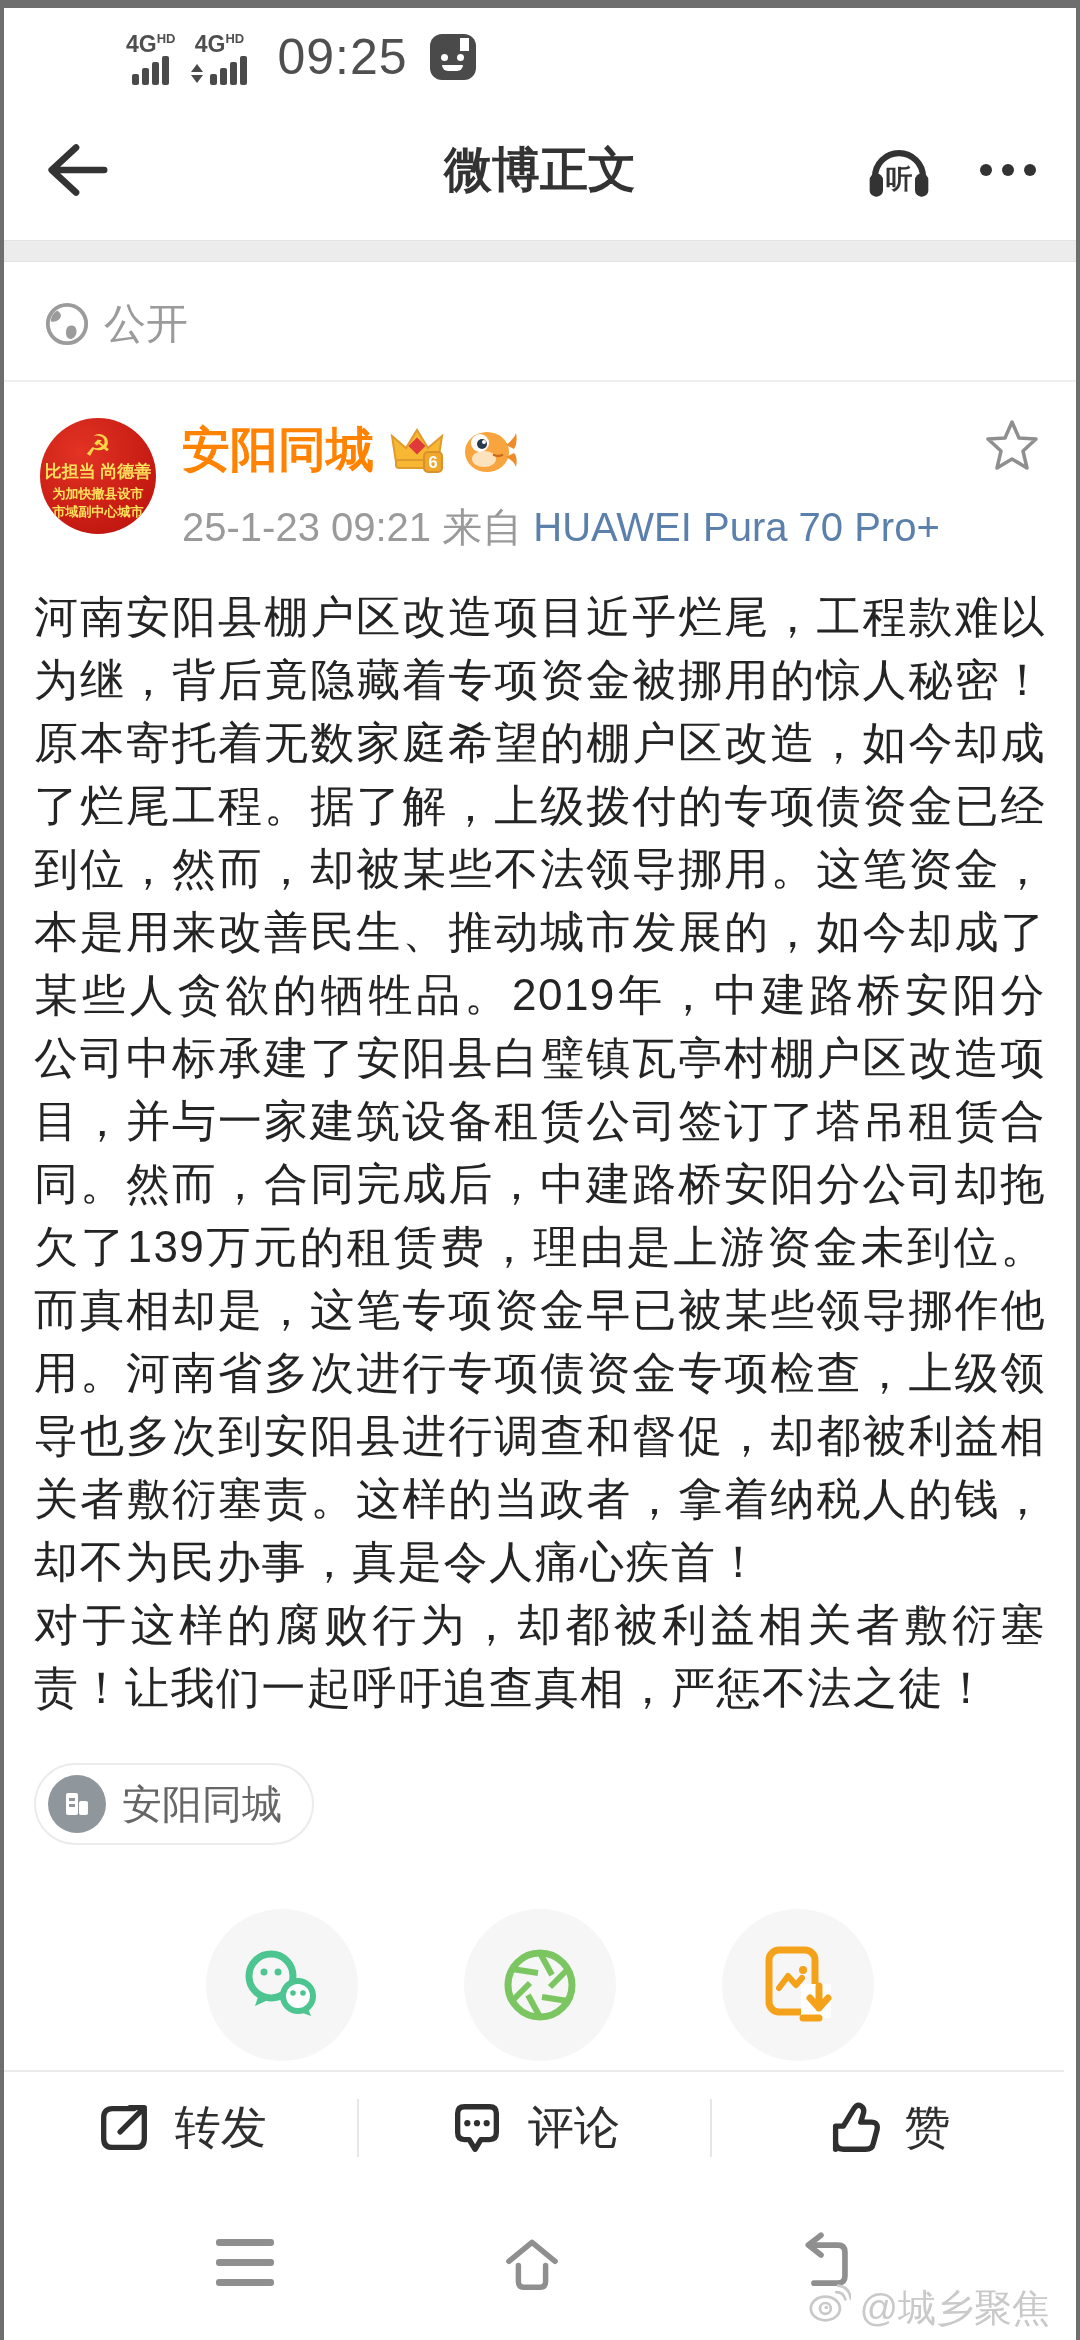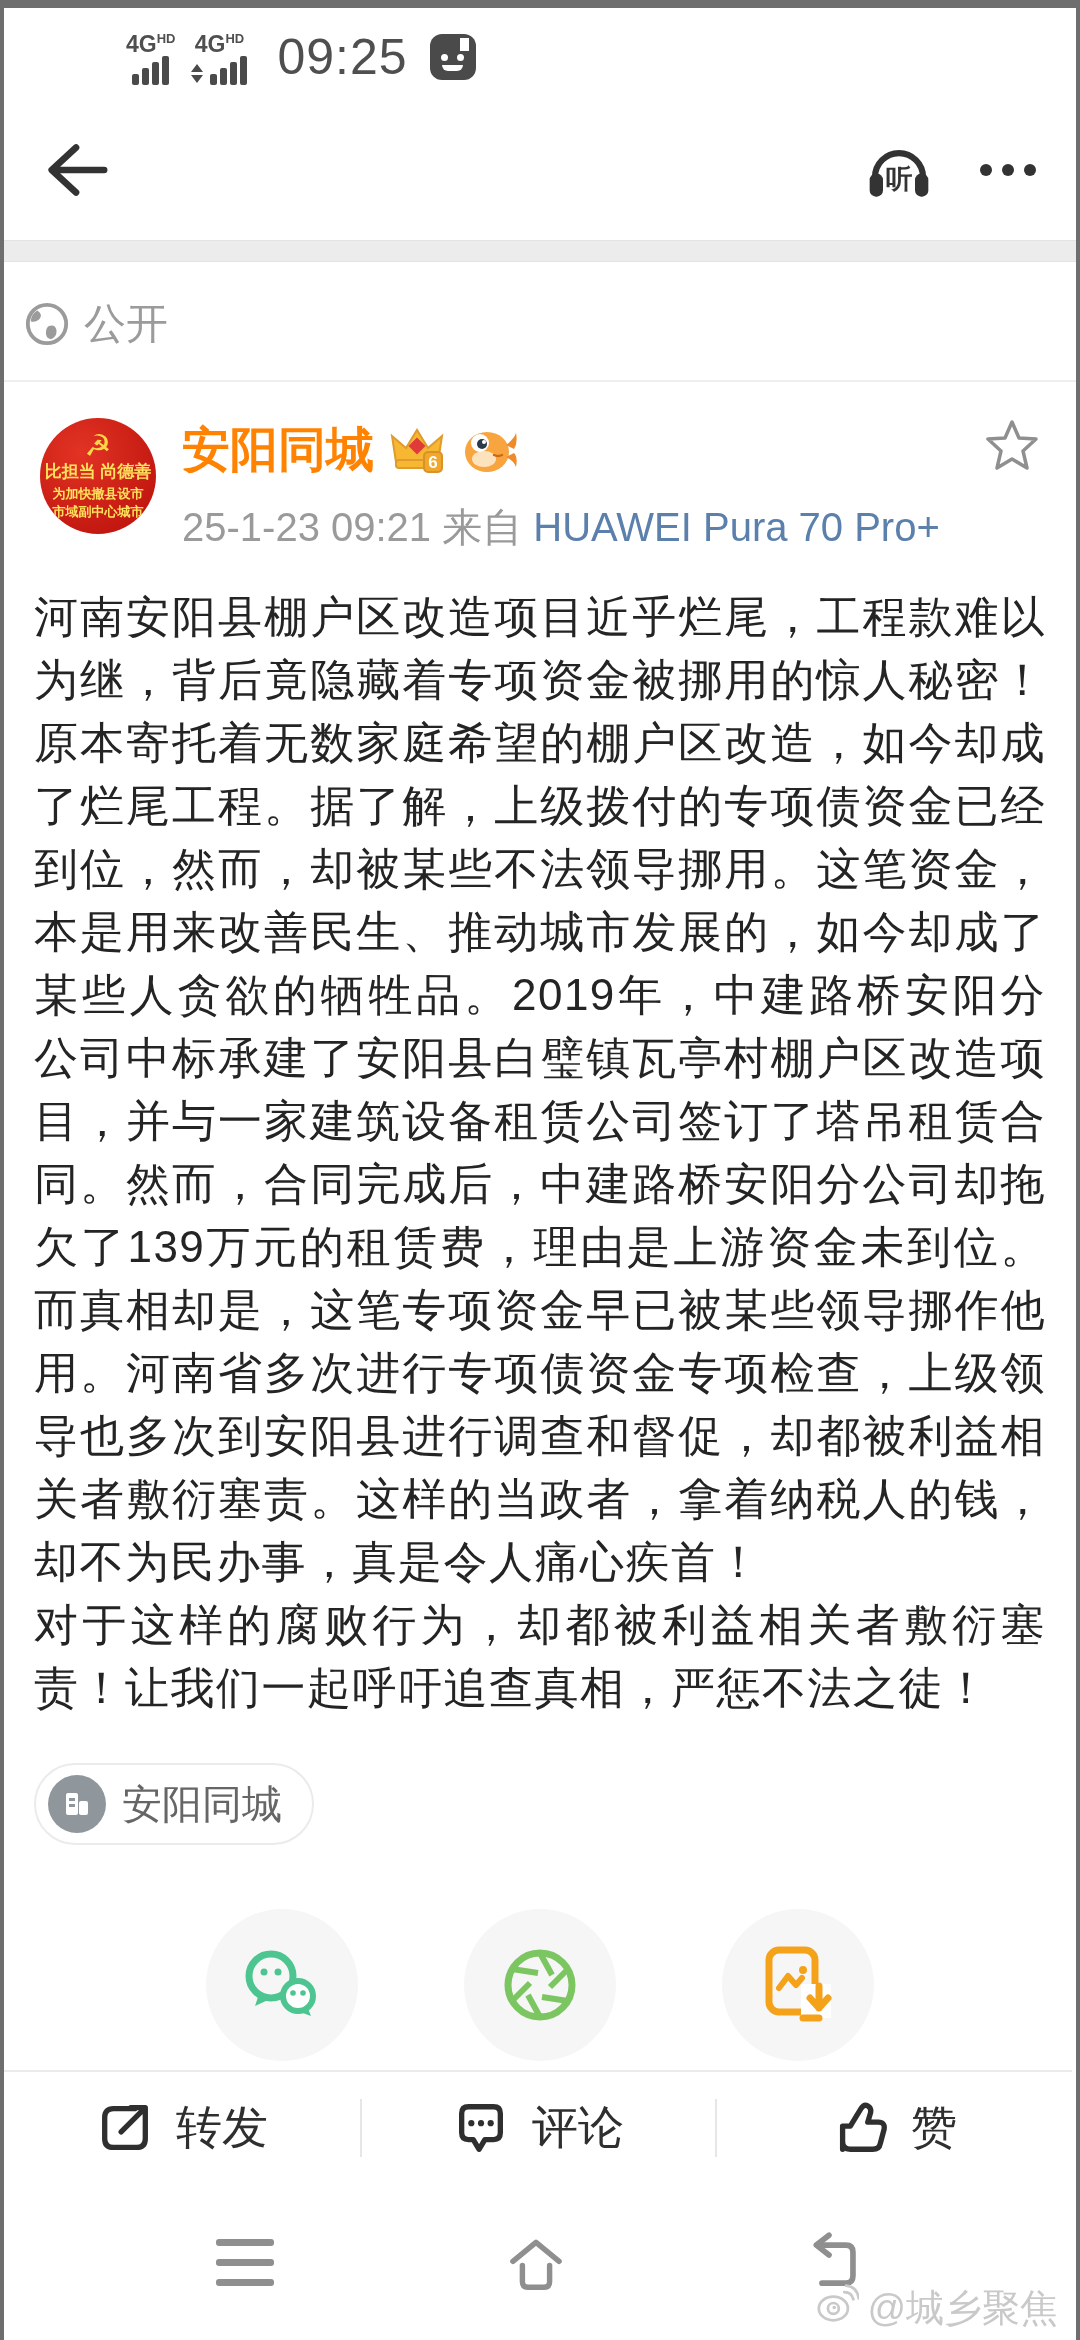--- a/index.html
+++ b/index.html
@@ -36,21 +36,21 @@
   .bigbat .fill{position:absolute;left:2px;top:2px;bottom:2px;width:71%;background:#b0b0b0;border-radius:7px 0 0 7px;}
   .bigbat .pct{position:relative;font-size:27px;font-weight:600;color:#2f2f2f;}
   
   .header{height:140px;display:flex;align-items:center;padding:0 40px;position:relative;background:#fff;}
   .page-title{position:absolute;left:0;right:0;text-align:center;font-size:48px;font-weight:600;color:#333;}
   .hdr-right{margin-left:auto;display:flex;align-items:center;gap:46px;z-index:1;}
   .dots{display:flex;gap:10px;}
   .dots span{width:12px;height:12px;border-radius:50%;background:#333;}
   .gray-strip{height:20px;background:#ececec;border-top:1px solid #e3e3e3;border-bottom:1px solid #e3e3e3;}
   
-  .vis-row{display:flex;align-items:center;gap:14px;padding:34px 20px 28px;color:#9b9b9b;font-size:42px;}
+  .vis-row{display:flex;align-items:center;gap:14px;padding:34px 40px 28px;color:#9b9b9b;font-size:42px;}
   .divider{height:2px;background:#efefef;}
   
   .author-row{display:flex;padding:36px 36px 0;position:relative;}
   .avatar{width:116px;height:116px;border-radius:50%;background:radial-gradient(circle at 35% 30%,#e23324,#b80f0a);
     display:flex;flex-direction:column;align-items:center;justify-content:center;flex:none;overflow:hidden;}
   .avatar .emblem{color:#ffd54a;font-size:30px;line-height:28px;font-family:"DejaVu Sans",sans-serif;}
   .avatar .ln{color:#ffe25c;font-weight:bold;white-space:nowrap;}
   .ln1{font-size:17px;} .ln2{font-size:13px;margin-top:2px;} .ln3{font-size:13px;}
   .author-info{margin-left:26px;}
   .name-row{display:flex;align-items:center;gap:14px;}
@@ -63,21 +63,21 @@
   .post-body{margin:30px 30px 0;font-size:44px;line-height:63px;color:#242424;letter-spacing:1.5px;text-align:justify;}
   .post-body p{margin:0;}
   
   .tag-chip{display:inline-flex;align-items:center;gap:16px;margin:44px 30px 0;border:2px solid #ebebeb;border-radius:48px;padding:10px 30px 10px 12px;background:#fff;}
   .tag-icon{width:58px;height:58px;border-radius:50%;background:#8f969c;display:flex;align-items:center;justify-content:center;}
   .tag-label{font-size:40px;color:#666;}
   
   .share-row{margin-top:64px;display:flex;justify-content:center;gap:106px;}
   .share-circle{width:152px;height:152px;border-radius:50%;background:#f6f6f6;display:flex;align-items:center;justify-content:center;}
   
-  .bottom{position:absolute;left:0;right:4px;bottom:0;background:#fff;}
+  .bottom{position:absolute;left:0;right:12px;bottom:0;background:#fff;}
   .action-bar{height:112px;border-top:2px solid #ebebeb;display:flex;align-items:center;position:relative;}
   .action-item{flex:1;display:flex;align-items:center;justify-content:center;gap:22px;font-size:46px;color:#2f2f2f;}
   .vsep{position:absolute;top:27px;width:2px;height:58px;background:#e6e6e6;}
   .vsep.s1{left:33.3%;} .vsep.s2{left:66.6%;}
   .nav-bar{height:156px;display:flex;align-items:center;justify-content:space-between;padding:0 212px;position:relative;}
   .hamburger{display:flex;flex-direction:column;gap:13px;}
   .hamburger span{width:58px;height:7px;border-radius:3px;background:#8f8f8f;}
   .watermark{position:absolute;right:14px;bottom:6px;display:flex;align-items:flex-start;gap:8px;color:#c9c9c9;font-size:38px;}
   svg{display:block;}
 </style>
@@ -116,20 +116,21 @@
         <span class="eye e1"></span>
         <span class="eye e2"></span>
       </div>
   </div>
 
   
   <div class="header">
     <svg width="66" height="60" viewBox="0 0 70 64">
       <path d="M34 8 L8 32 L34 56 M10 32 H64" fill="none" stroke="#333" stroke-width="7" stroke-linecap="round" stroke-linejoin="round"></path>
     </svg>
+    <div class="page-title">微博正文</div>
     <div class="hdr-right">
       <svg width="70" height="64" viewBox="0 0 78 72">
         <path d="M12 44 a27 27 0 0 1 54 0" fill="none" stroke="#333" stroke-width="7"></path>
         <rect x="6" y="40" width="15" height="26" rx="7" fill="#333"></rect>
         <rect x="57" y="40" width="15" height="26" rx="7" fill="#333"></rect>
         <text x="39" y="56" text-anchor="middle" font-size="30" fill="#333" font-weight="bold">听</text>
       </svg>
       <div class="dots">
           <span></span>
           <span></span>

